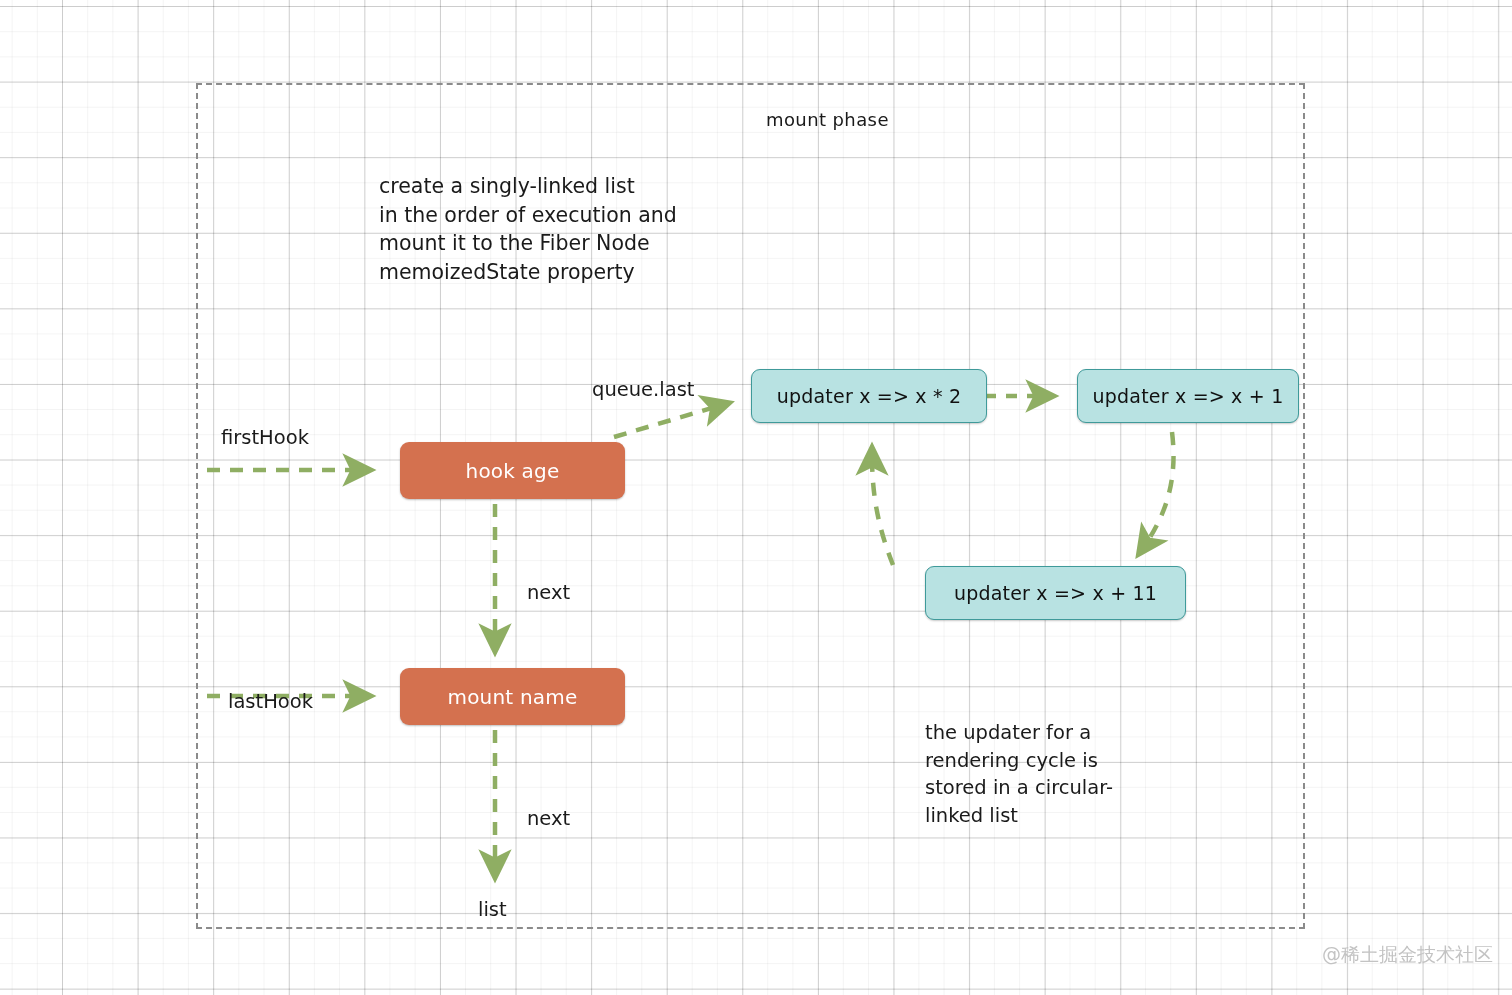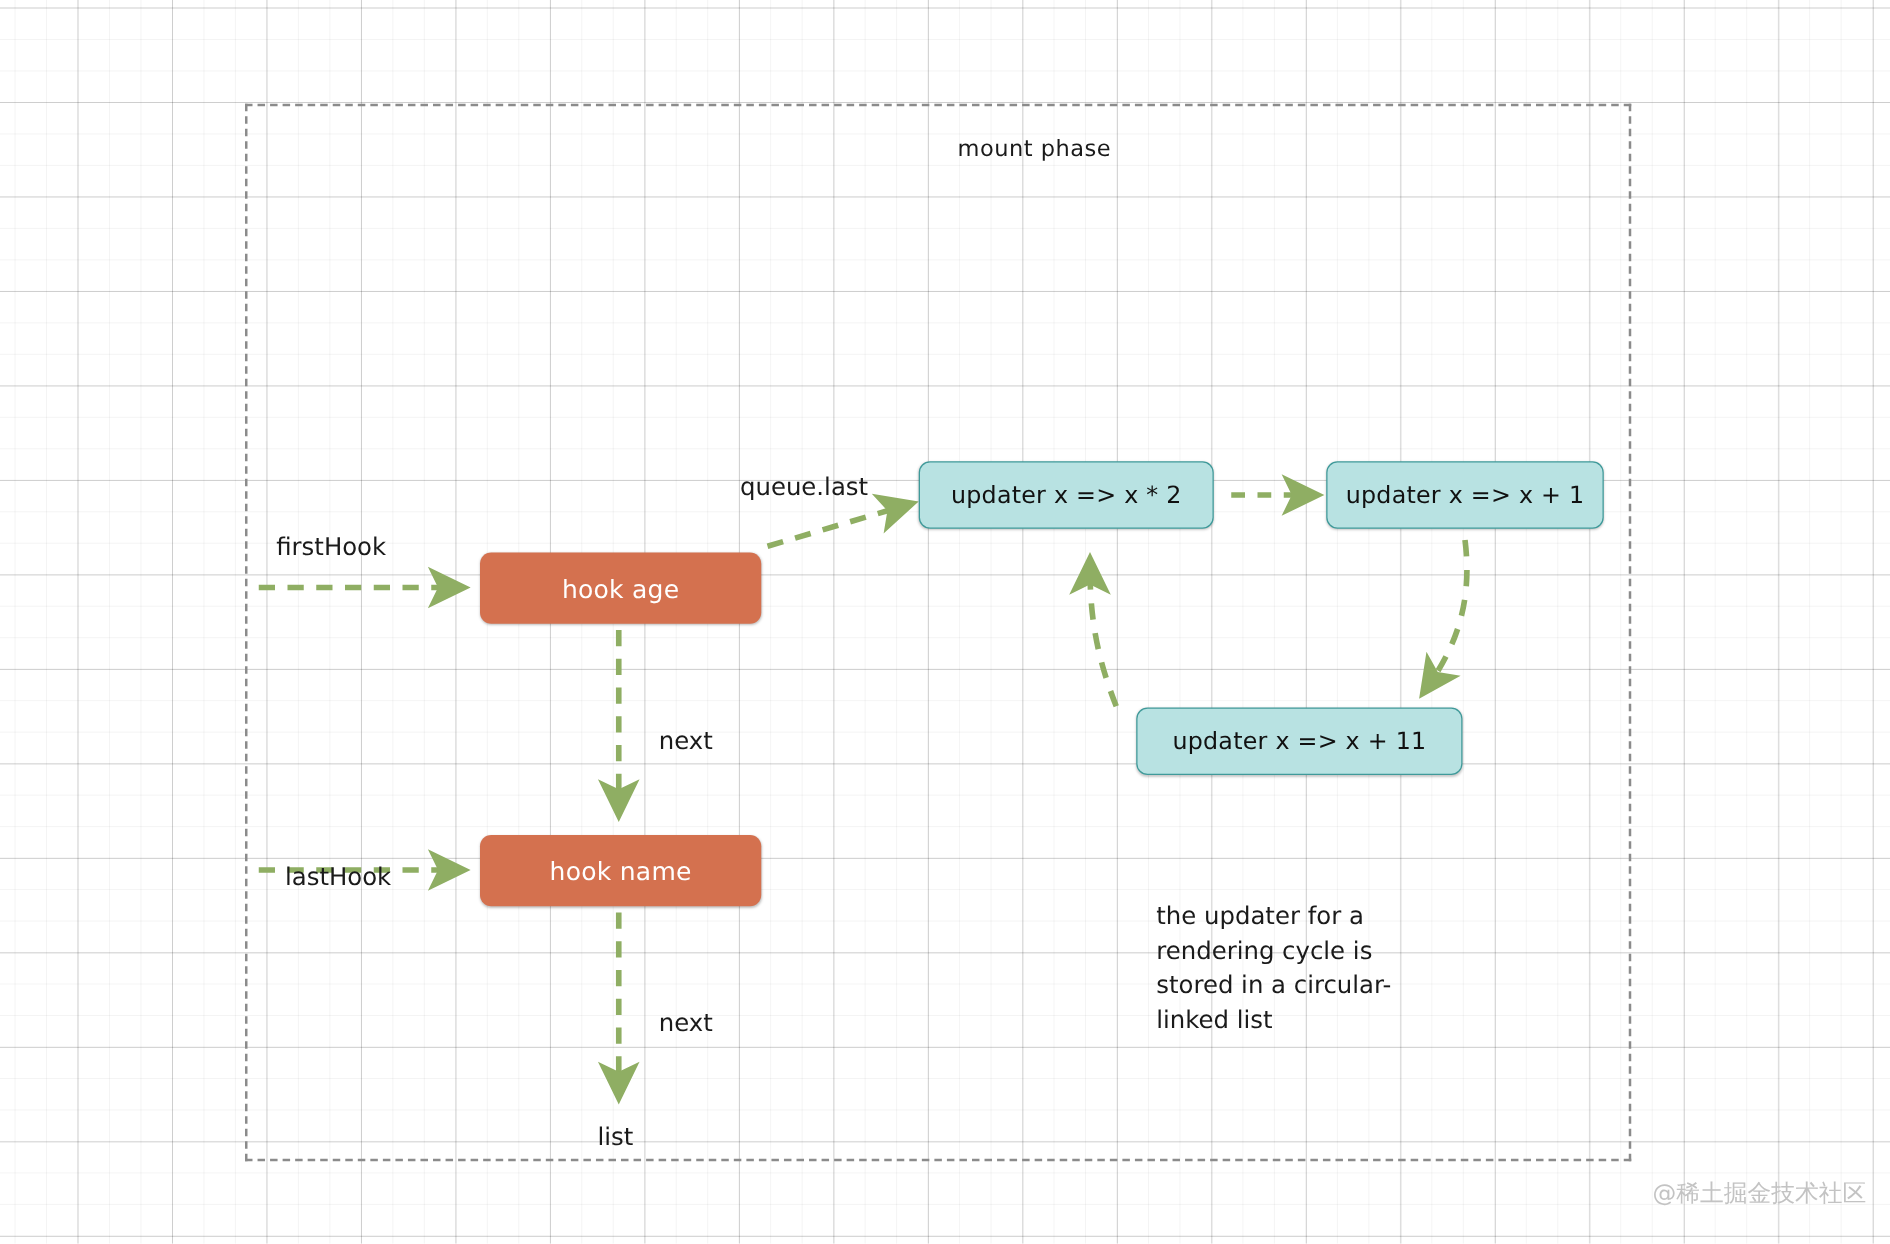--- a/index.html
+++ b/index.html
@@ -84,20 +84,21 @@
   #label-null      { left: 478px; top: 898px; }
 
   
   .node {
     position: absolute;
     box-sizing: border-box;
     display: flex;
     align-items: center;
     justify-content: center;
     text-align: left;
+    margin-left: 16px;
   }
 
   .node-hook {
     background: #d4714f;
     color: #ffffff;
     border-radius: 9px;
     font-size: 20px;
     box-shadow: 0 1px 2px rgba(0,0,0,0.25);
     letter-spacing: 0.2px;
   }
@@ -177,41 +178,45 @@
       <path d="M1172,432 C1178,480 1166,515 1143,548" fill="none" stroke="#8fae63" stroke-width="4.5" stroke-dasharray="13,11" marker-end="url(#ah)"></path>
     </g>
 
     <g>
       <path d="M893,565 C878,527 872,495 872,455" fill="none" stroke="#8fae63" stroke-width="4.5" stroke-dasharray="13,11" marker-end="url(#ah)"></path>
     </g>
   </svg>
 
   <div class="handtext" id="phase-title">mount phase</div>
 
+  <div class="handtext" id="note-create">create a singly-linked list
+in the order of execution and
+mount it to the Fiber Node
+memoizedState property</div>
 
   <div class="handtext" id="note-circular">the updater for a
 rendering cycle is
 stored in a circular-
 linked list</div>
 
   <div class="edge-label" id="label-firsthook">firstHook</div>
 
   <div class="edge-label" id="label-lasthook">lastHook</div>
 
   <div class="edge-label" id="label-queuelast">queue.last</div>
 
   <div class="edge-label" id="label-next-1">next</div>
 
   <div class="edge-label" id="label-next-2">next</div>
 
   <div class="edge-label" id="label-null">list</div>
 
   <div class="node node-hook" id="node-hook-age">hook age</div>
 
-  <div class="node node-hook" id="node-hook-name">hook name</div>
+  <div class="node node-hook" id="node-hook-name">mount name</div>
 
   <div class="node node-updater" id="node-updater-mul2">updater x =&gt; x * 2</div>
 
   <div class="node node-updater" id="node-updater-p1">updater x =&gt; x + 1</div>
 
   <div class="node node-updater" id="node-updater-p11">updater x =&gt; x + 11</div>
 
   <div id="watermark">@稀土掘金技术社区</div>
 
 </div>

